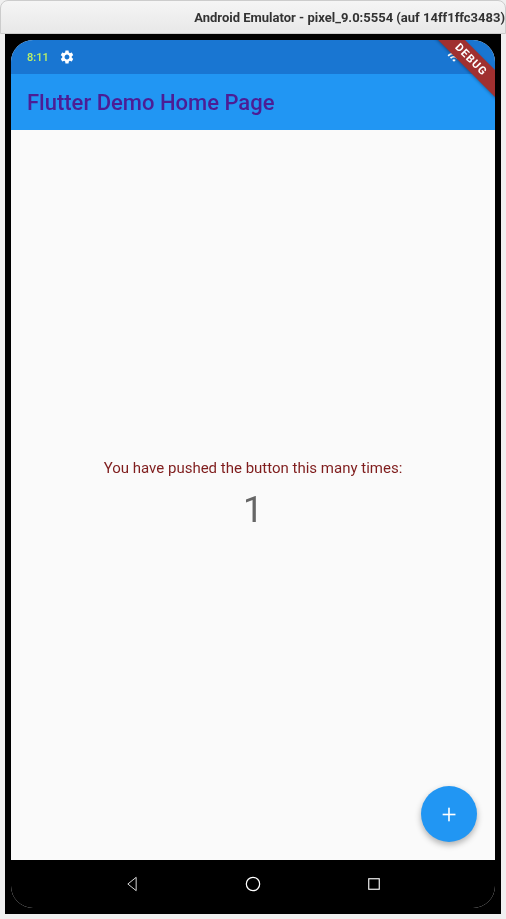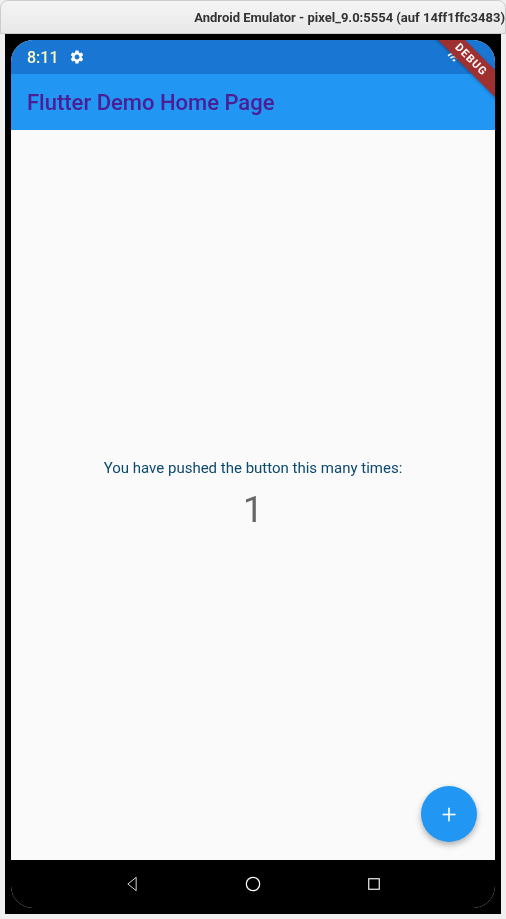--- a/index.html
+++ b/index.html
@@ -53,22 +53,22 @@
       position: relative;
     }
     
     .status-bar {
       height: 34px;
       background: #1976d2;
       display: flex;
       align-items: center;
       justify-content: space-between;
       padding: 0 16px;
-      color: #fef9c3;
-      font-size: 16px;
+      color: #bef264;
+      font-size: 11px;
       font-weight: 500;
     }
     
     .status-left {
       display: flex;
       align-items: center;
       gap: 10px;
     }
     
     .status-right {
@@ -96,21 +96,21 @@
       background: #fafafa;
       display: flex;
       flex-direction: column;
       align-items: center;
       justify-content: center;
       position: relative;
     }
     
     .message-text {
       font-size: 15px;
-      color: #0c4a6e;
+      color: #7f1d1d;
       margin-bottom: 12px;
     }
     
     .counter-text {
       font-size: 36px;
       color: #666;
       font-weight: 400;
     }
     
     .fab {

